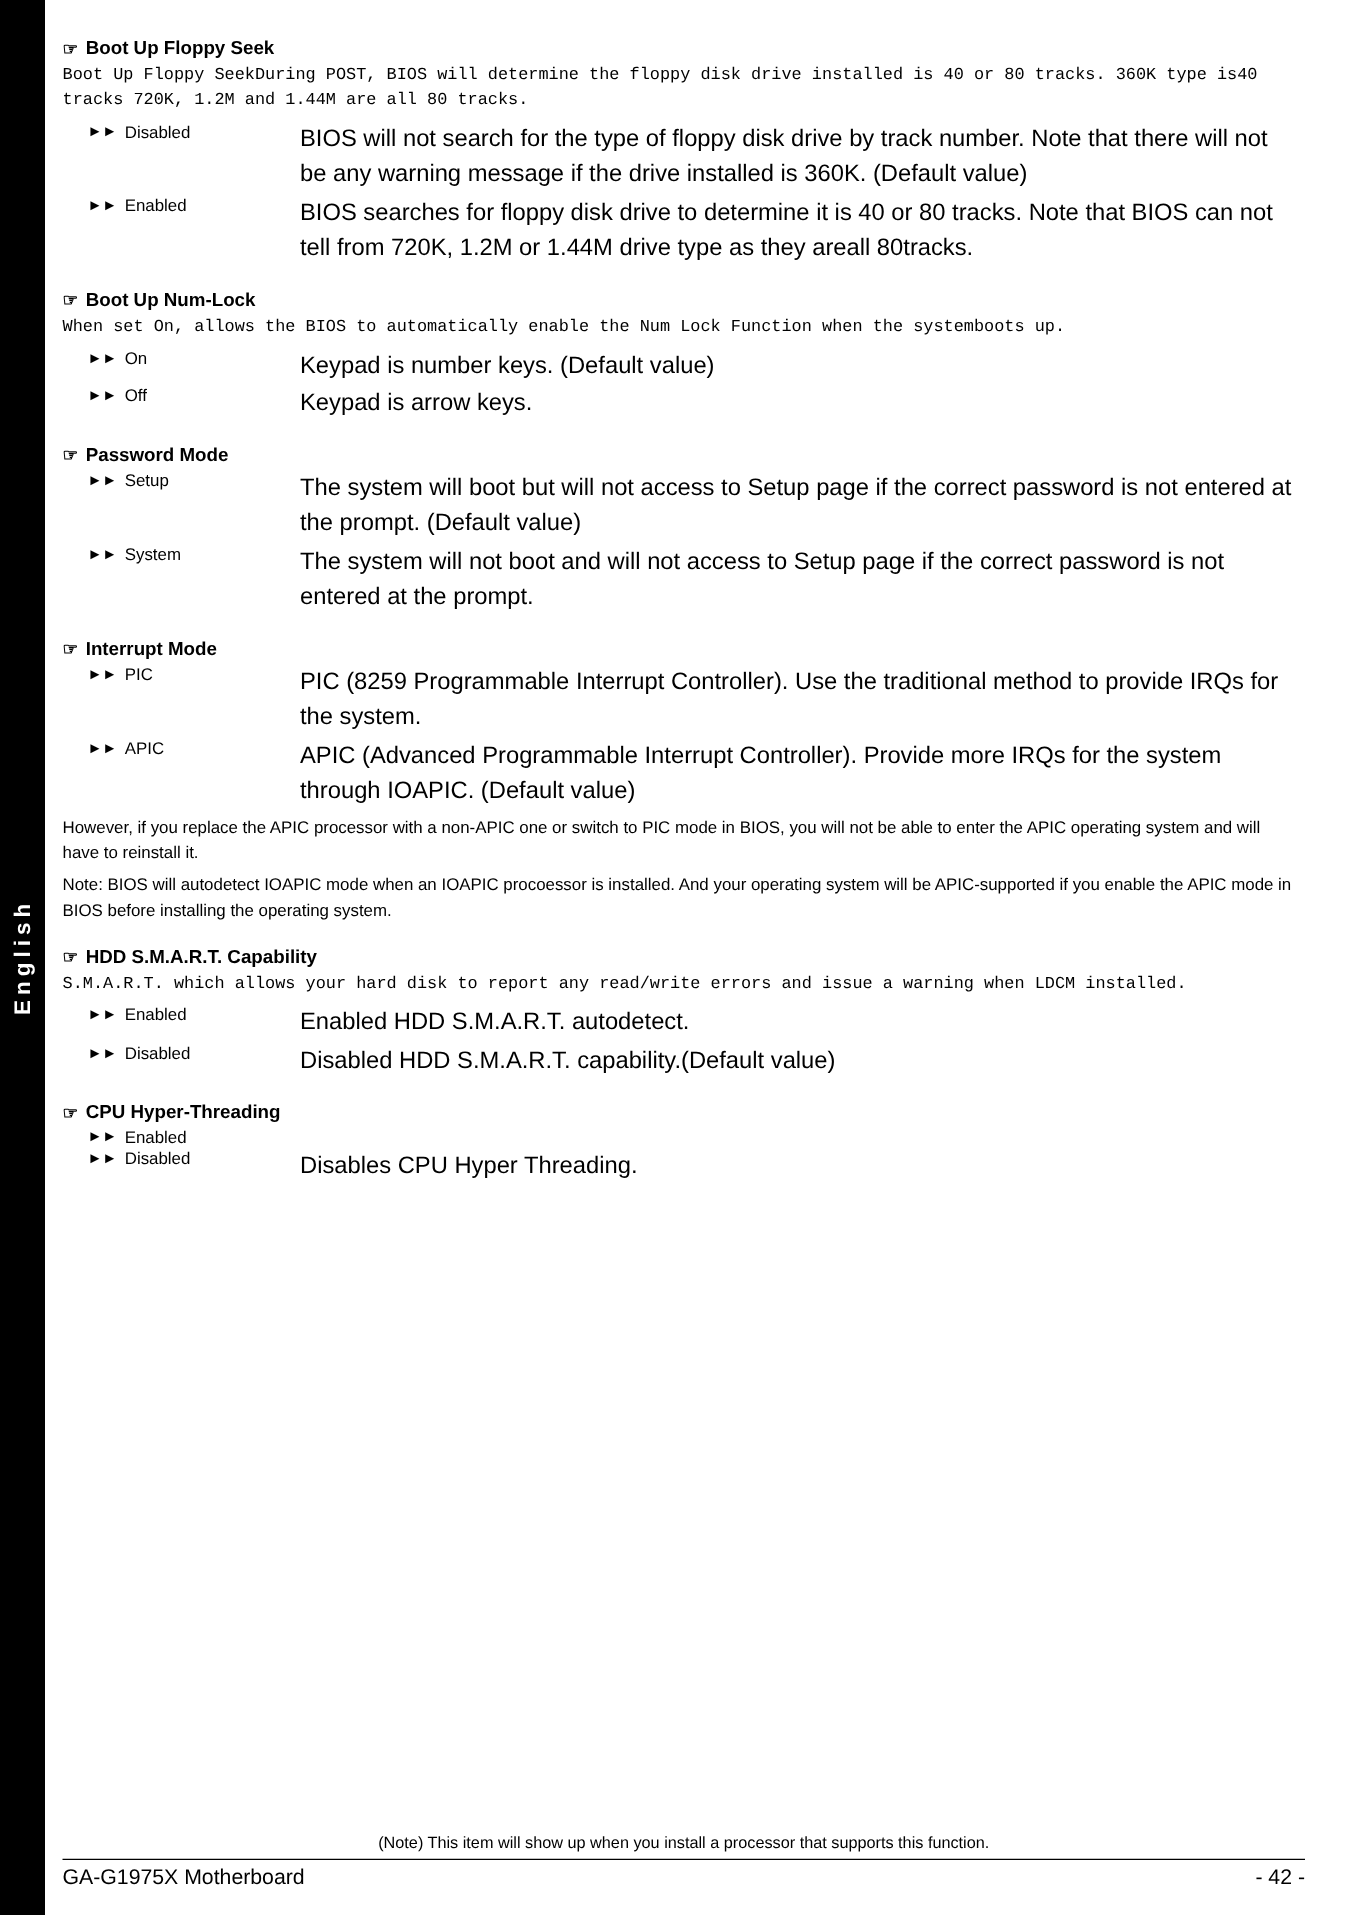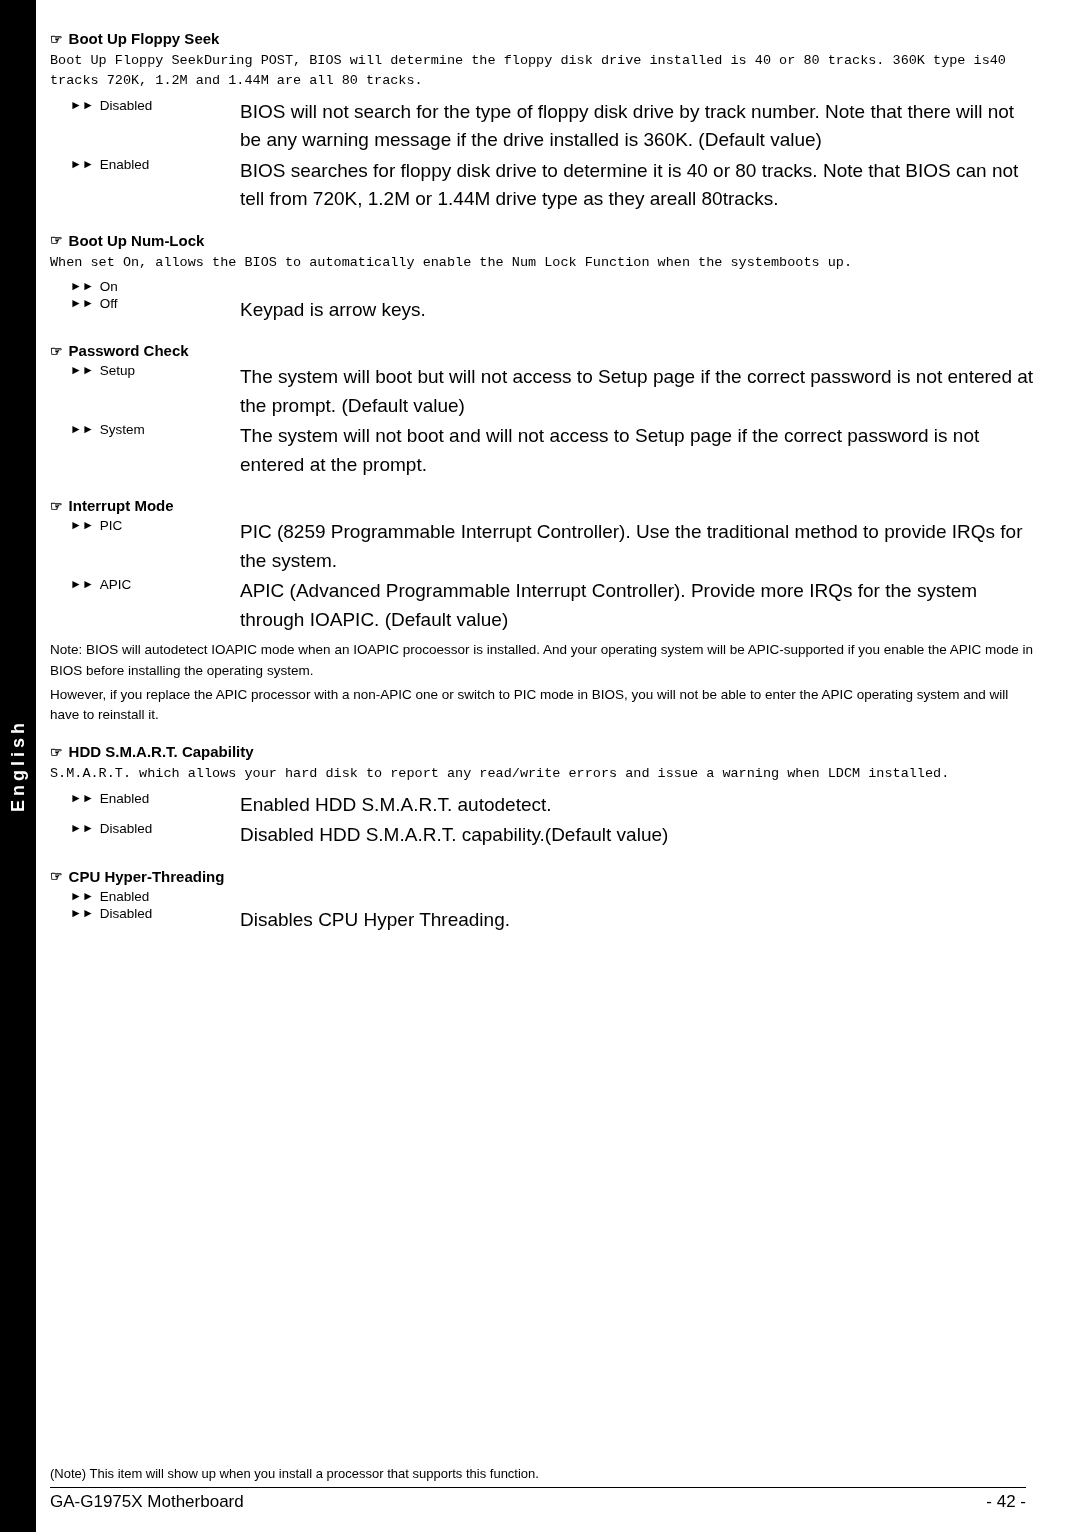--- a/index.html
+++ b/index.html
@@ -101,21 +101,22 @@
       font-size: 13.5px;
       line-height: 1.5;
       margin-bottom: 4px;
     }
 
     
     .footer {
       position: absolute;
       bottom: 20px;
       left: 50px;
-      right: 54px;
+      right: 36px;
+      text-align: center;
     }
     .footer-note {
       font-size: 13px;
       margin-bottom: 6px;
     }
     .footer-line {
       border-top: 1px solid #000;
       margin-bottom: 4px;
     }
     .footer-bottom {
@@ -159,34 +160,35 @@
     <div class="section-title">
       <span class="section-icon">☞</span>
       <span>Boot Up Num-Lock</span>
     </div>
     <div class="section-desc">When set On, allows the BIOS to automatically enable the Num Lock Function when the systemboots up.</div>
     <div class="item-row">
       <div class="item-key">
         <span class="arrow">►►</span>
         <span>On</span>
       </div>
+      <div class="item-value">Keypad is number keys. (Default value)</div>
     </div>
     <div class="item-row">
       <div class="item-key">
         <span class="arrow">►►</span>
         <span>Off</span>
       </div>
       <div class="item-value">Keypad is arrow keys.</div>
     </div>
   </div>
 
   <div class="section">
     <div class="section-title">
       <span class="section-icon">☞</span>
-      <span>Password Check</span>
+      <span>Password Mode</span>
     </div>
     <div class="item-row">
       <div class="item-key">
         <span class="arrow">►►</span>
         <span>Setup</span>
       </div>
       <div class="item-value">The system will boot but will not access to Setup page if the correct password is not entered at the prompt. (Default value)</div>
     </div>
     <div class="item-row">
       <div class="item-key">
@@ -209,22 +211,22 @@
       </div>
       <div class="item-value">PIC (8259 Programmable Interrupt Controller). Use the traditional method to provide IRQs for the system.</div>
     </div>
     <div class="item-row">
       <div class="item-key">
         <span class="arrow">►►</span>
         <span>APIC</span>
       </div>
       <div class="item-value">APIC (Advanced Programmable Interrupt Controller). Provide more IRQs for the system through IOAPIC. (Default value)</div>
     </div>
+    <div class="note-text" style="margin-top:4px;">However, if you replace the APIC processor with a non-APIC one or switch to PIC mode in BIOS, you will not be able to enter the APIC operating system and will have to reinstall it.</div>
     <div class="note-text" style="margin-top:6px;">Note: BIOS will autodetect IOAPIC mode when an IOAPIC procoessor is installed. And your operating system will be APIC-supported if you enable the APIC mode in BIOS before installing the operating system.</div>
-    <div class="note-text" style="margin-top:4px;">However, if you replace the APIC processor with a non-APIC one or switch to PIC mode in BIOS, you will not be able to enter the APIC operating system and will have to reinstall it.</div>
   </div>
 
   <div class="section">
     <div class="section-title">
       <span class="section-icon">☞</span>
       <span>HDD S.M.A.R.T. Capability</span>
     </div>
     <div class="section-desc">S.M.A.R.T. which allows your hard disk to report any read/write errors and issue a warning when LDCM installed.</div>
     <div class="item-row">
       <div class="item-key">

